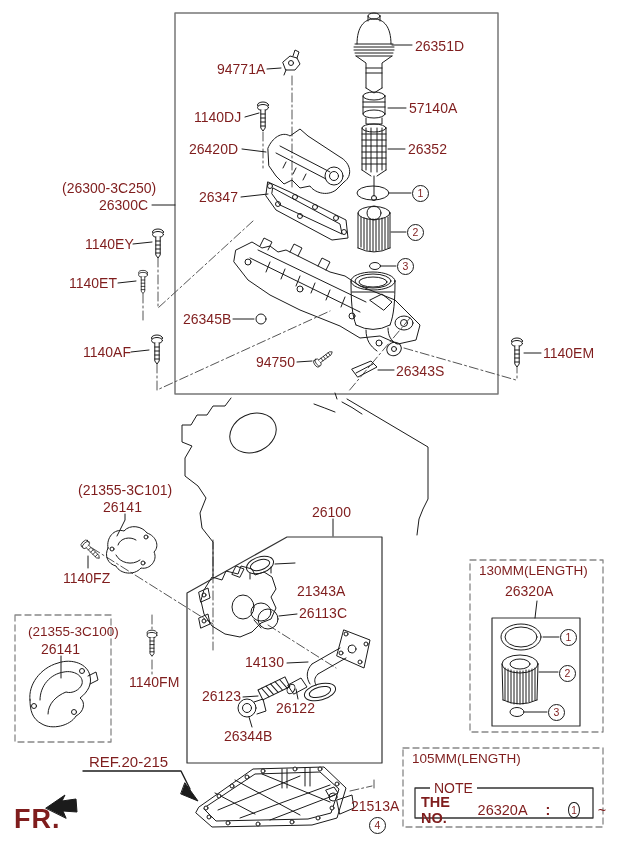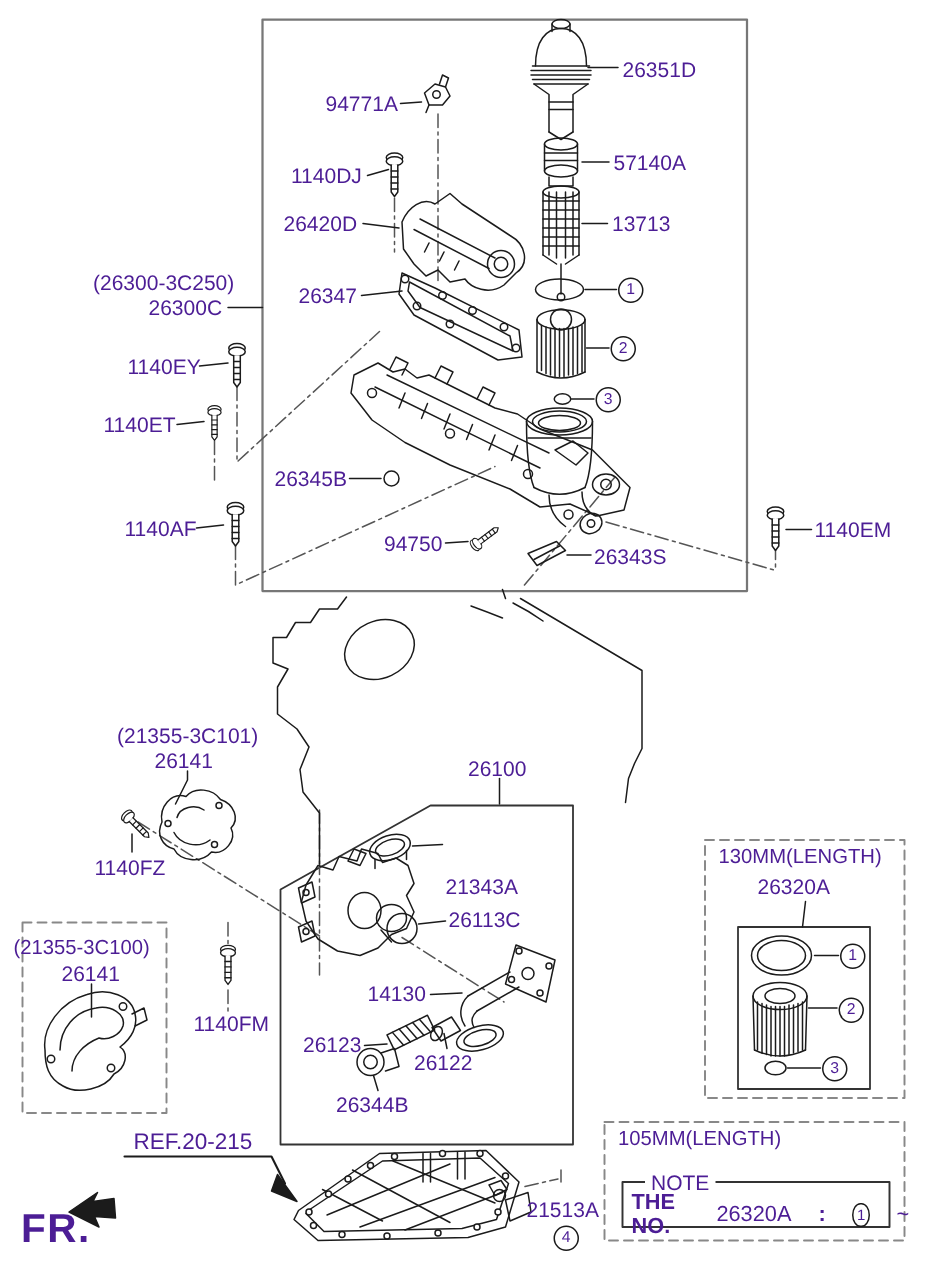--- a/index.html
+++ b/index.html
@@ -1,17 +1,17 @@
 <!DOCTYPE html>
 <html><head>
 <meta charset="utf-8">
 <style>
   html,body{margin:0;padding:0;background:#fff;}
   .stage{position:relative;width:618px;height:848px;background:#fff;overflow:hidden;
-         font-family:"Liberation Sans",sans-serif;color:#4c1d95;}
+         font-family:"Liberation Sans",sans-serif;color:#7f1d1d;}
   .stage svg{position:absolute;left:0;top:0;}
   .lbl{position:absolute;font-size:14px;line-height:1.05;white-space:nowrap;}
   .bold{font-weight:bold;}
   .small{font-size:13.5px;}
   .circ{position:absolute;width:15px;height:15px;border:1.4px solid #1a1a1a;border-radius:50%;
         background:#fff;display:flex;align-items:center;justify-content:center;
         font-size:10.5px;line-height:1;}
   .note-line{position:absolute;font-size:14.5px;display:flex;align-items:center;gap:18px;}
   .icirc{display:inline-flex;width:14px;height:14px;border:1.3px solid #1a1a1a;border-radius:50%;
          align-items:center;justify-content:center;font-size:10px;font-weight:normal;}
@@ -321,40 +321,40 @@
 </svg>
 
 <div class="lbl" style="left:415px;top:39px">26351D</div>
 <div class="lbl" style="left:217px;top:62px">94771A</div>
 <div class="lbl" style="left:194px;top:110px">1140DJ</div>
 <div class="lbl" style="left:189px;top:142px">26420D</div>
 <div class="lbl" style="left:62px;top:181px">(26300-3C250)</div>
 <div class="lbl" style="left:99px;top:198px">26300C</div>
 <div class="lbl" style="left:199px;top:190px">26347</div>
 <div class="lbl" style="left:409px;top:101px">57140A</div>
-<div class="lbl" style="left:408px;top:142px">13713</div>
+<div class="lbl" style="left:408px;top:142px">26352</div>
 <div class="lbl" style="left:85px;top:237px">1140EY</div>
 <div class="lbl" style="left:69px;top:276px">1140ET</div>
 <div class="lbl" style="left:183px;top:312px">26345B</div>
 <div class="lbl" style="left:83px;top:345px">1140AF</div>
 <div class="lbl" style="left:256px;top:355px">94750</div>
 <div class="lbl" style="left:396px;top:364px">26343S</div>
 <div class="lbl" style="left:543px;top:346px">1140EM</div>
 <div class="lbl" style="left:78px;top:483px">(21355-3C101)</div>
 <div class="lbl" style="left:103px;top:500px">26141</div>
 <div class="lbl" style="left:63px;top:571px">1140FZ</div>
 <div class="lbl" style="left:312px;top:505px">26100</div>
 <div class="lbl" style="left:297px;top:584px">21343A</div>
 <div class="lbl" style="left:299px;top:606px">26113C</div>
 <div class="lbl" style="left:245px;top:655px">14130</div>
 <div class="lbl" style="left:202px;top:689px">26123</div>
 <div class="lbl" style="left:276px;top:701px">26122</div>
 <div class="lbl" style="left:224px;top:729px">26344B</div>
 <div class="lbl" style="left:129px;top:675px">1140FM</div>
-<div class="lbl small" style="left:9px;top:625px">(21355-3C100)</div>
+<div class="lbl small" style="left:28px;top:625px">(21355-3C100)</div>
 <div class="lbl" style="left:41px;top:642px">26141</div>
 <div class="lbl" style="left:351px;top:799px">21513A</div>
 
 <div class="ref" style="left:89px;top:753px">REF.20-215</div>
 <div class="fr" style="left:14px;top:804px">FR.</div>
 
 <div class="lbl small" style="left:479px;top:564px">130MM(LENGTH)</div>
 <div class="lbl" style="left:505px;top:584px">26320A</div>
 <div class="lbl small" style="left:412px;top:752px">105MM(LENGTH)</div>
 <div class="legend" style="left:430px;top:780px">NOTE</div>

